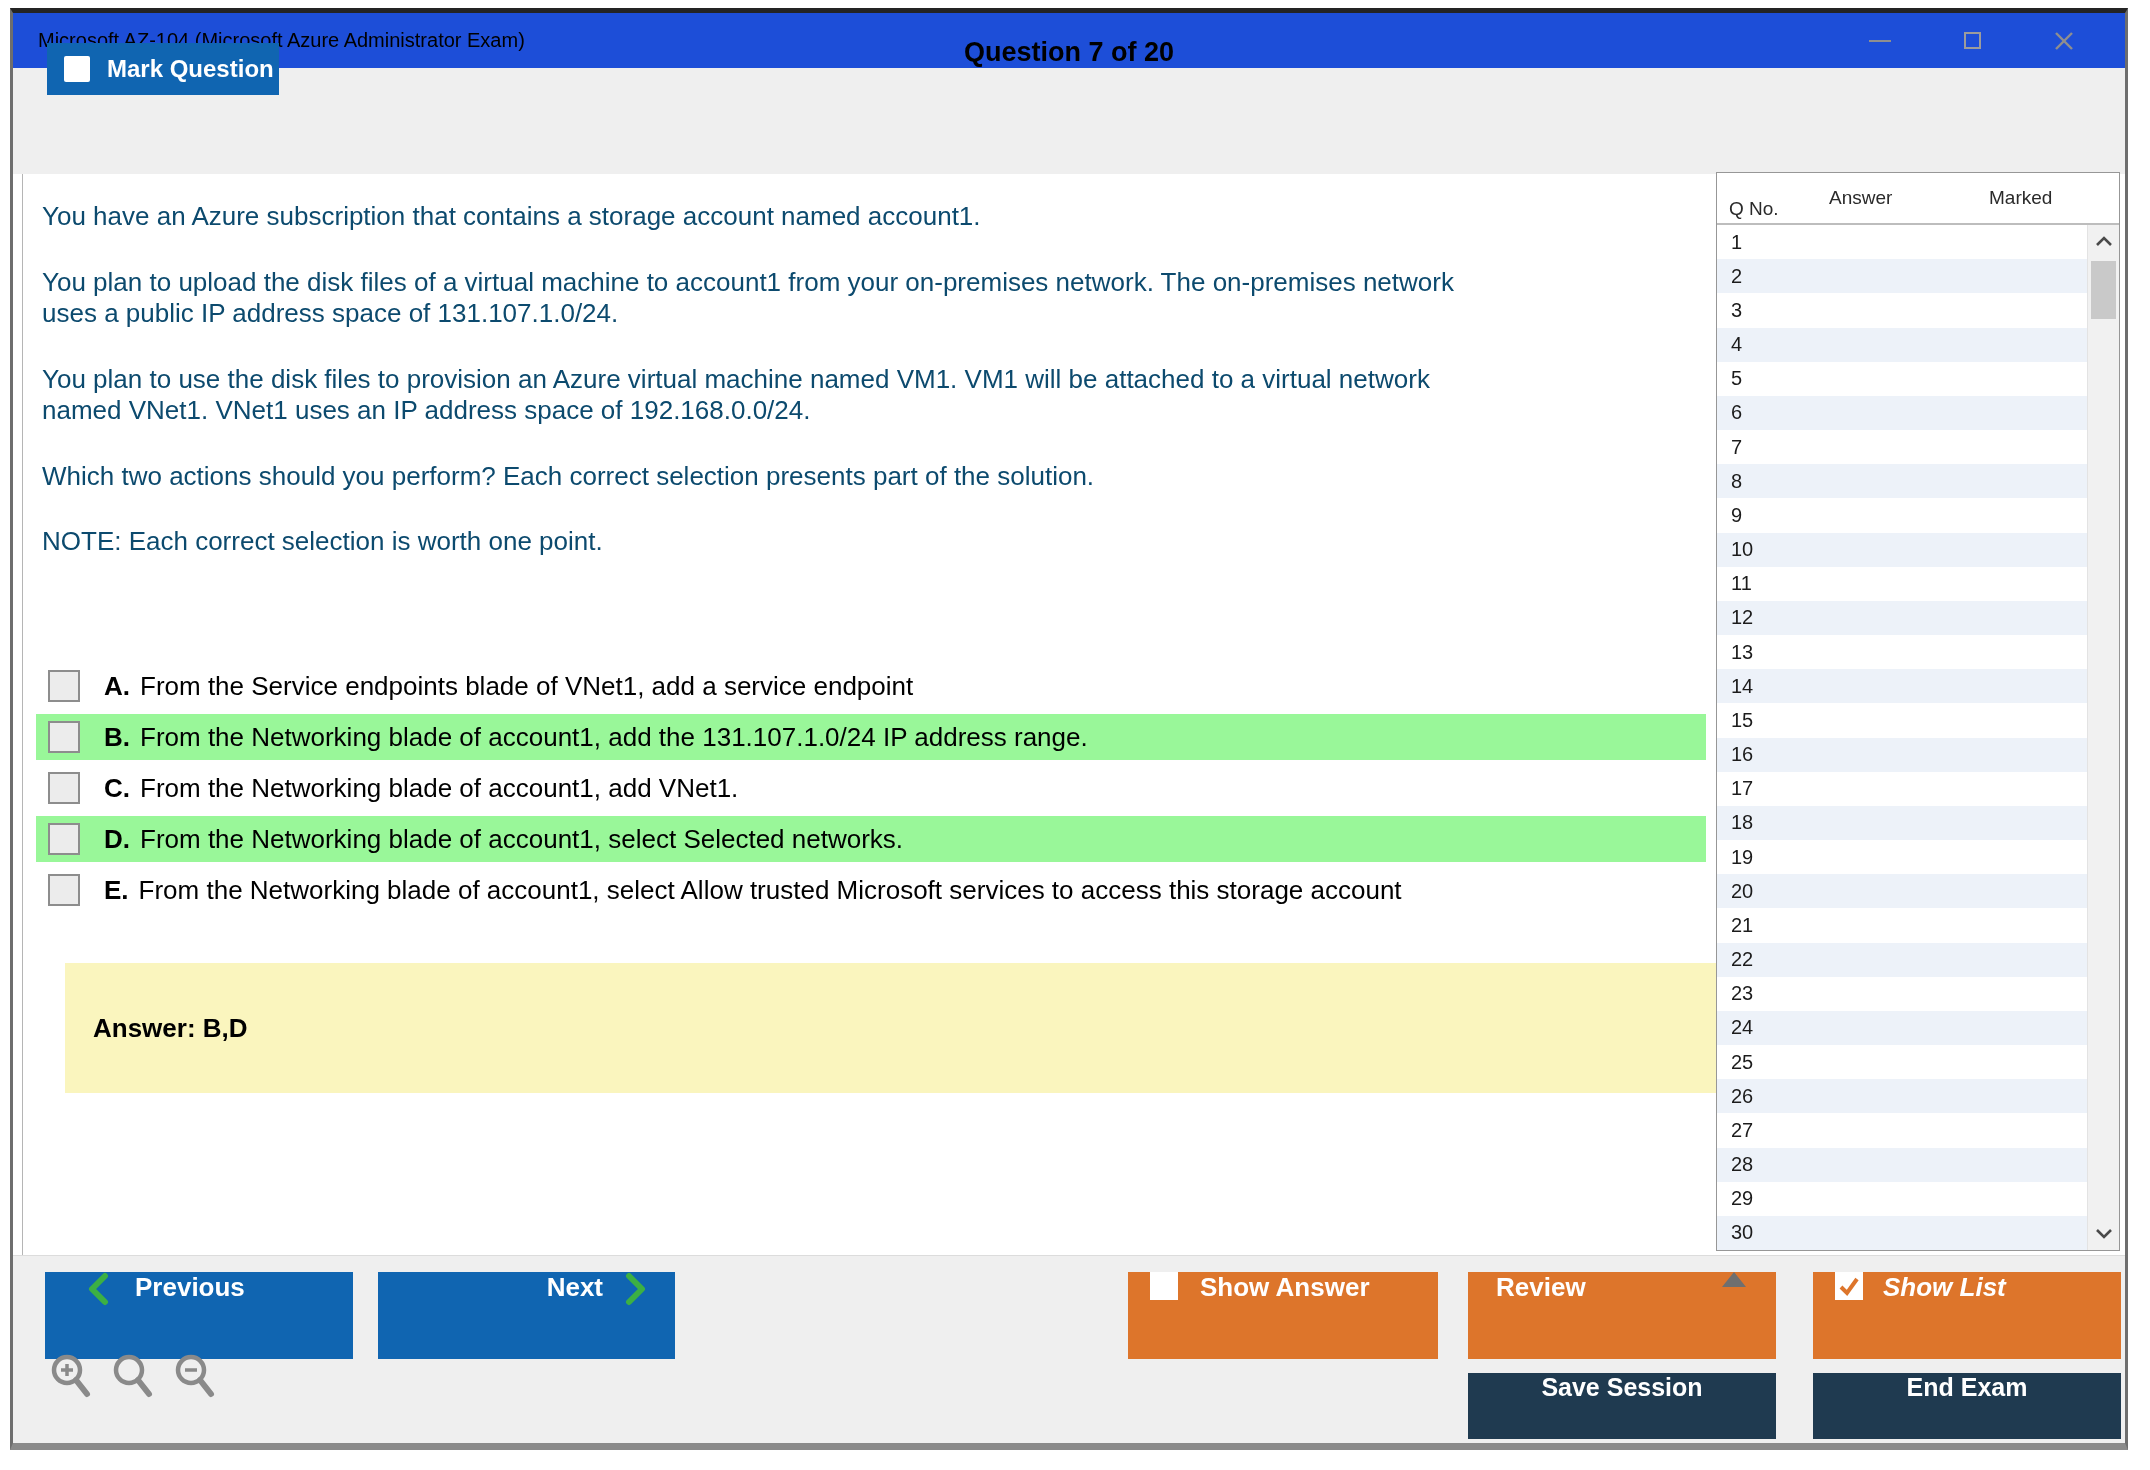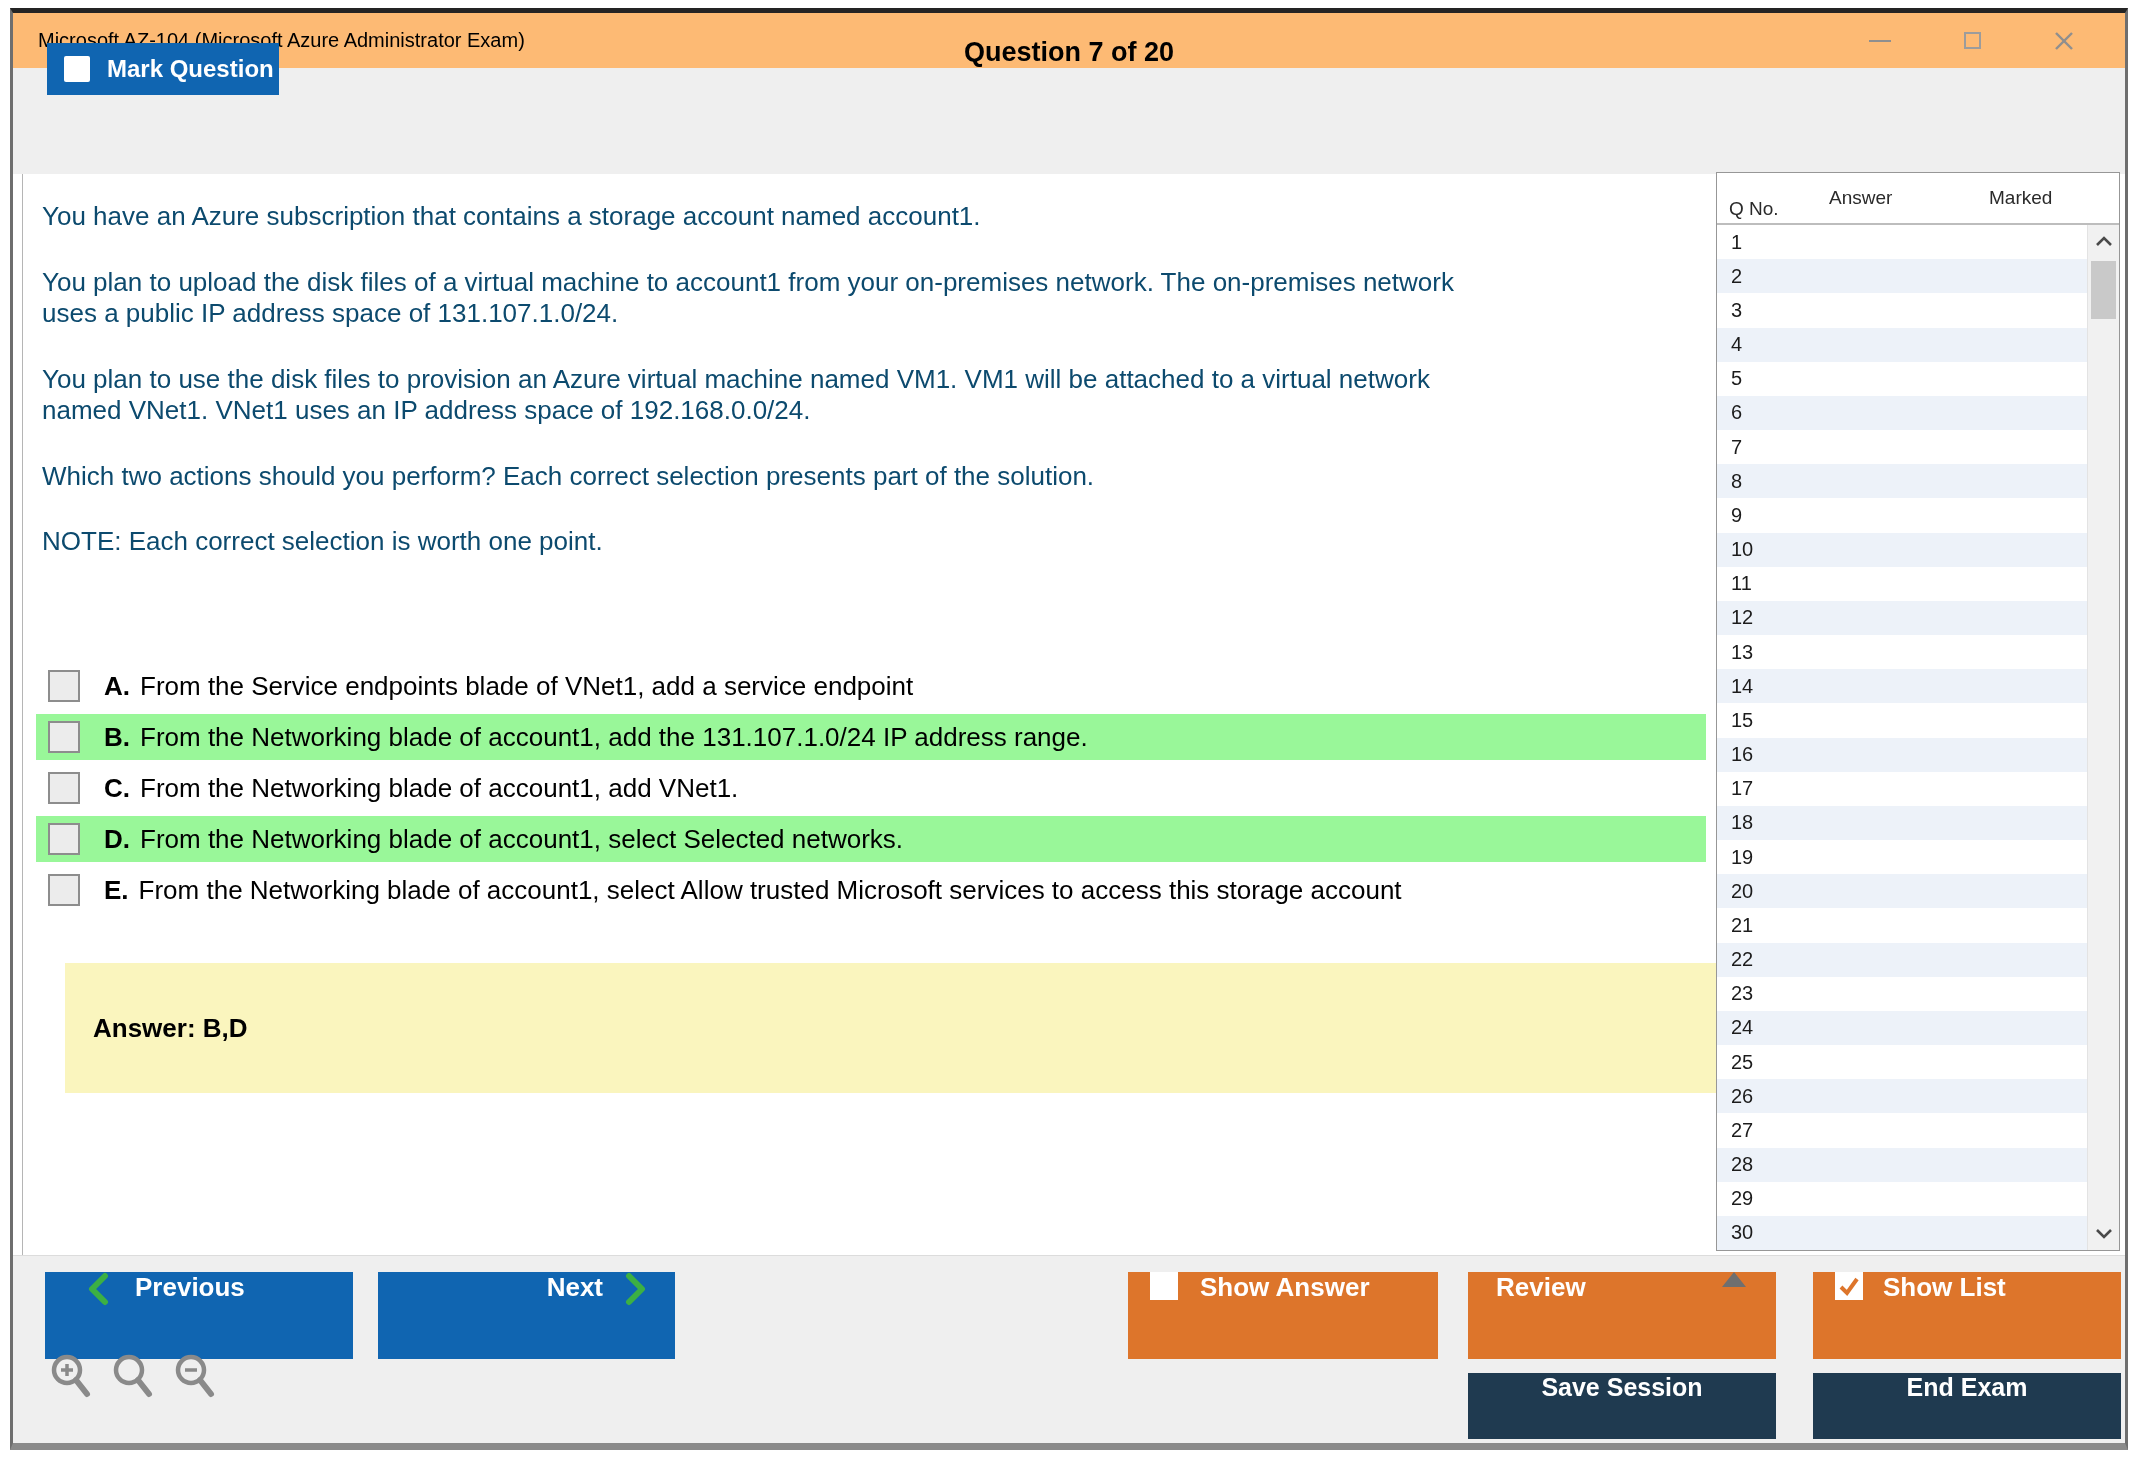--- a/index.html
+++ b/index.html
@@ -6,21 +6,21 @@
   body{
     width:2150px;height:1470px;position:relative;overflow:hidden;
     background:#ffffff;font-family:"Liberation Sans",sans-serif;
   }
   .window{
     position:absolute;left:10px;top:8px;width:2118px;height:1442px;box-sizing:border-box;
     border-left:3px solid #6e6e6e;border-right:3px solid #6e6e6e;
     border-top:5px solid #242424;border-bottom:7px solid #8a8a8a;background:#fff;
   }
   
-  .titlebar{position:absolute;left:0;top:0;right:0;height:55px;background:#fdba74;display:flex;align-items:center;}
+  .titlebar{position:absolute;left:0;top:0;right:0;height:55px;background:#1d4ed8;display:flex;align-items:center;}
   .app-title{margin-left:25px;font-size:20px;color:#000;}
   .win-controls{margin-left:auto;display:flex;align-items:center;gap:66px;padding-right:48px;}
   .win-btn{display:flex;align-items:center;justify-content:center;width:26px;height:26px;cursor:default;}
   .min-glyph{width:22px;height:2px;background:#8f8f8f;}
   .max-glyph{width:17px;height:17px;border:2px solid #9c9c9c;box-sizing:border-box;}
   
   .header-band{position:absolute;left:0;top:55px;right:0;height:106px;background:#efefef;}
   .mark-btn{position:absolute;left:34px;top:30px;width:232px;height:52px;background:#1065b1;
     display:flex;align-items:center;gap:17px;padding-left:17px;box-sizing:border-box;}
   .mark-cb{width:26px;height:26px;background:#fff;border-radius:2px;flex:none;}
@@ -54,21 +54,21 @@
   .scroll-up,.scroll-down{position:absolute;left:0;right:0;height:34px;display:flex;align-items:center;justify-content:center;}
   .scroll-up{top:0;} .scroll-down{bottom:0;}
   .scroll-thumb{position:absolute;top:36px;left:3px;right:3px;height:58px;background:#c9c9c9;}
   
   .footer{position:absolute;left:0;top:1242px;right:0;bottom:0;background:#efefef;border-top:1px solid #dcdcdc;}
   .btn{position:absolute;display:flex;align-items:flex-start;box-sizing:border-box;color:#fff;font-weight:700;font-size:26px;cursor:default;}
   .btn-prev{left:32px;top:16px;width:308px;height:87px;background:#1065b1;padding-left:42px;gap:26px;}
   .btn-next{left:365px;top:16px;width:297px;height:87px;background:#1065b1;justify-content:flex-end;padding-right:28px;gap:22px;padding-left:44px;}
   .btn-show-answer{left:1115px;top:16px;width:310px;height:87px;background:#dd752b;padding-left:22px;gap:22px;}
   .btn-review{left:1455px;top:16px;width:308px;height:87px;background:#dd752b;padding-left:28px;padding-right:30px;}
-  .btn-show-list{left:1800px;top:16px;width:308px;height:87px;background:#dd752b;padding-left:22px;gap:20px;}
+  .btn-show-list{left:1800px;top:16px;width:308px;height:87px;background:#dd752b;padding-left:22px;gap:20px;font-style:italic;}
   .btn-save{left:1455px;top:117px;width:308px;height:66px;background:#1f3a50;justify-content:center;font-size:25px;}
   .btn-end{left:1800px;top:117px;width:308px;height:66px;background:#1f3a50;justify-content:center;font-size:25px;}
   .wcb{width:28px;height:28px;background:#fff;flex:none;display:flex;align-items:center;justify-content:center;}
   .review-tri{margin-left:auto;width:0;height:0;border-left:12px solid transparent;border-right:12px solid transparent;
     border-bottom:15px solid #6f6f6f;}
   .zoom-tools{position:absolute;left:32px;top:94px;display:flex;gap:10px;}
   .zoom-tools svg{display:block;}
 </style>
 </head>
 <body>

